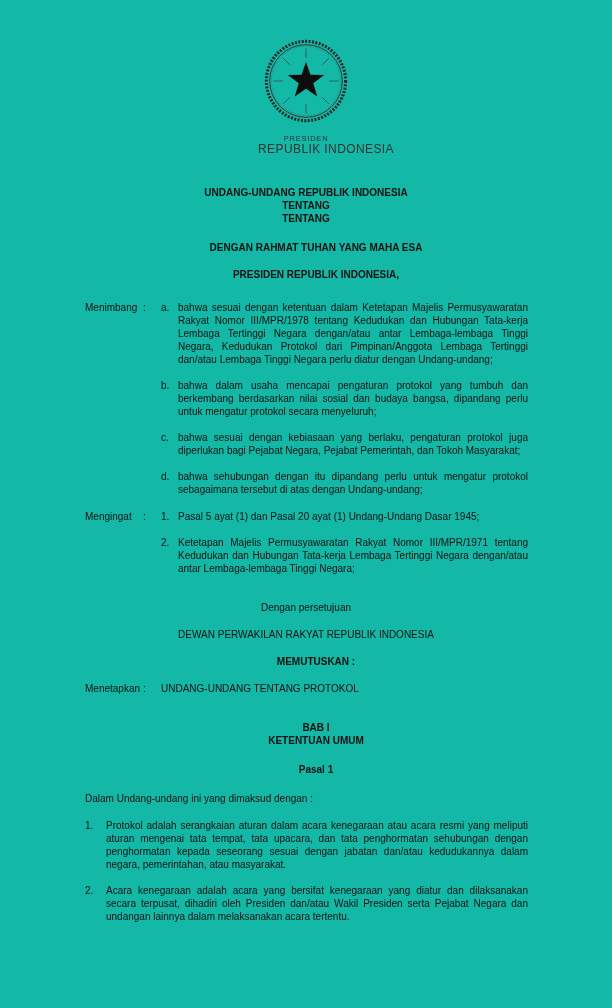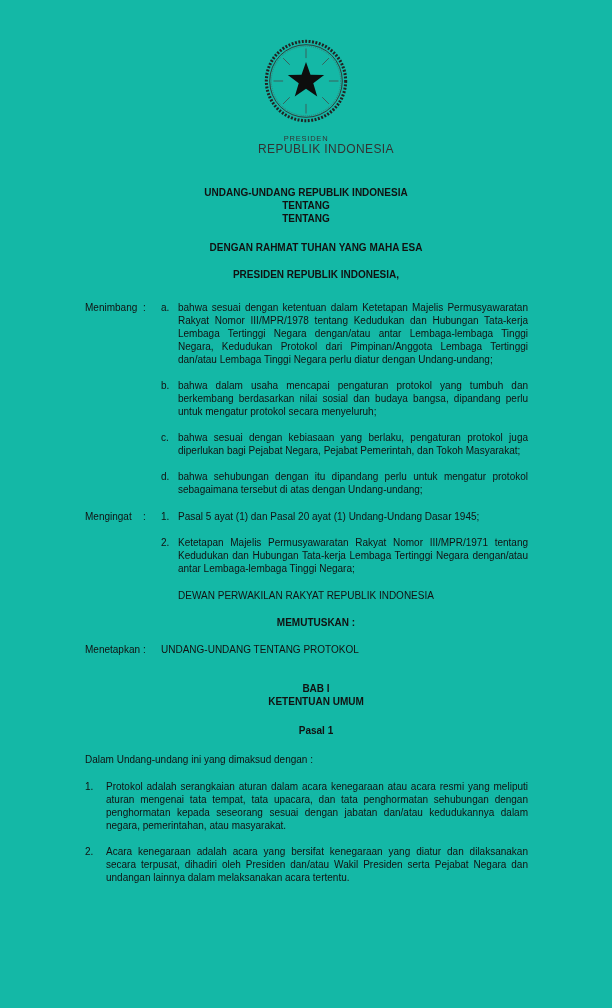--- a/index.html
+++ b/index.html
@@ -148,20 +148,21 @@
         </div>
         <div class="item">
           <div class="item-marker">2.</div>
           <div class="item-text">Ketetapan Majelis Permusyawaratan Rakyat Nomor III/MPR/1971 tentang Kedudukan dan Hubungan Tata-kerja Lembaga Tertinggi Negara dengan/atau antar Lembaga-lembaga Tinggi Negara;</div>
         </div>
       </div>
     </div>
 
   </div>
 
+  <div class="center-reg mt26">Dengan persetujuan</div>
   <div class="center-reg mt14">DEWAN PERWAKILAN RAKYAT REPUBLIK INDONESIA</div>
   <div class="center-bold mt14">MEMUTUSKAN :</div>
 
   <div class="content mt14">
     <div class="clause">
       <div class="clause-label">Menetapkan</div>
       <div class="clause-colon">:</div>
       <div class="clause-text-single">UNDANG-UNDANG TENTANG PROTOKOL</div>
     </div>
   </div>

